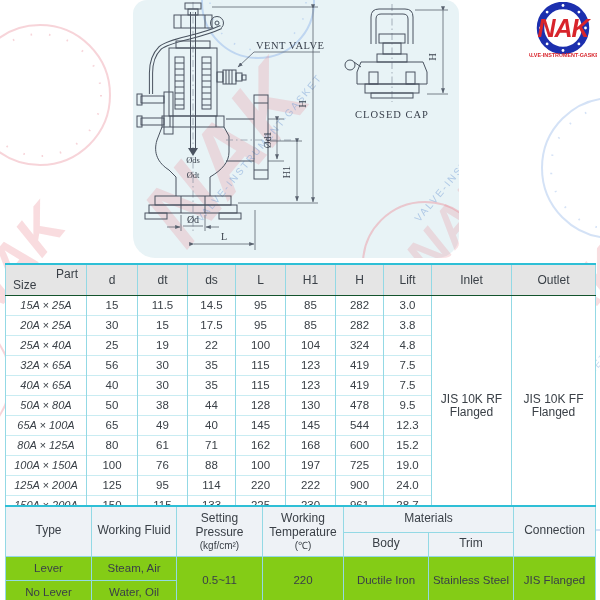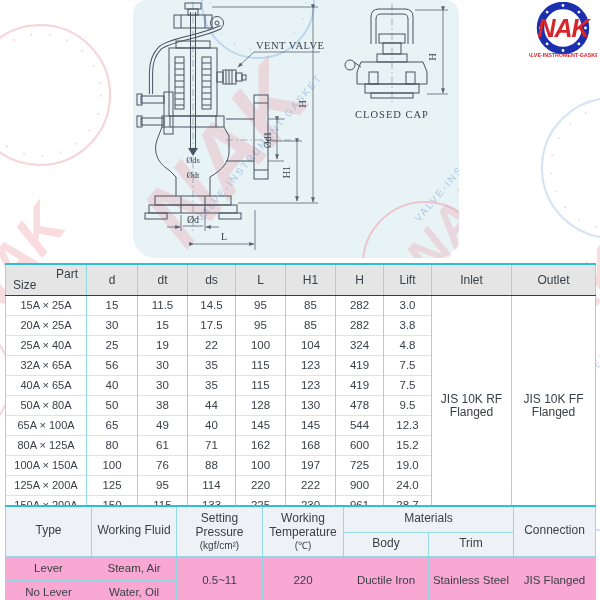--- a/index.html
+++ b/index.html
@@ -11,31 +11,31 @@
   .draw{position:absolute;left:0;top:0;z-index:2;}
   .logo{position:absolute;left:529px;top:2px;z-index:3;}
   table{border-collapse:collapse;table-layout:fixed;position:absolute;left:5px;z-index:3;
         background:transparent;}
   .spec-table{top:263px;width:590px;font-size:11.5px;
               border-top:2px solid #2ebfd6;border-bottom:2px solid #2ebfd6;}
   .spec-table th,.spec-table td{border-left:1px solid #93d9e5;border-right:1px solid #93d9e5;
               text-align:center;vertical-align:middle;padding:0;background:#fff;font-weight:400;}
   .spec-table thead th{background:#e5e5e5;height:30px;font-size:12px;border-bottom:1px solid #14532d;}
   .spec-table tbody td{height:19px;border-top:1px solid #c9ecf2;line-height:1.05;}
-  .spec-table .sizecol{font-size:11px;}
+  .spec-table .sizecol{font-size:11px;font-style:italic;}
   .corner{position:relative;}
   .corner .part{position:absolute;top:2px;right:8px;font-size:12px;}
   .corner .size{position:absolute;bottom:3px;left:7px;font-size:12px;}
   .span-cell{font-size:12px;line-height:1.25;}
   .info-table{top:505px;width:590px;font-size:11.5px;
               border-top:2px solid #2ebfd6;border-bottom:2px solid #2ebfd6;}
   .info-table th,.info-table td{border:1px solid #93d9e5;text-align:center;vertical-align:middle;
               padding:1px 2px;font-weight:400;}
   .info-table th{background:#eef2f6;font-size:12px;line-height:1.15;}
-  .info-table td{background:#f9a8d4;height:21px;}
+  .info-table td{background:#84cc16;height:21px;}
   .info-table .hA{height:26px;}
   .info-table .hB{height:24px;}
   .unit{display:block;font-size:10px;line-height:1;margin-top:1px;}
 </style>
 </head>
 <body>
 
 <div class="page">
 
   <svg class="wm-under" width="600" height="600" viewBox="0 0 600 600">

